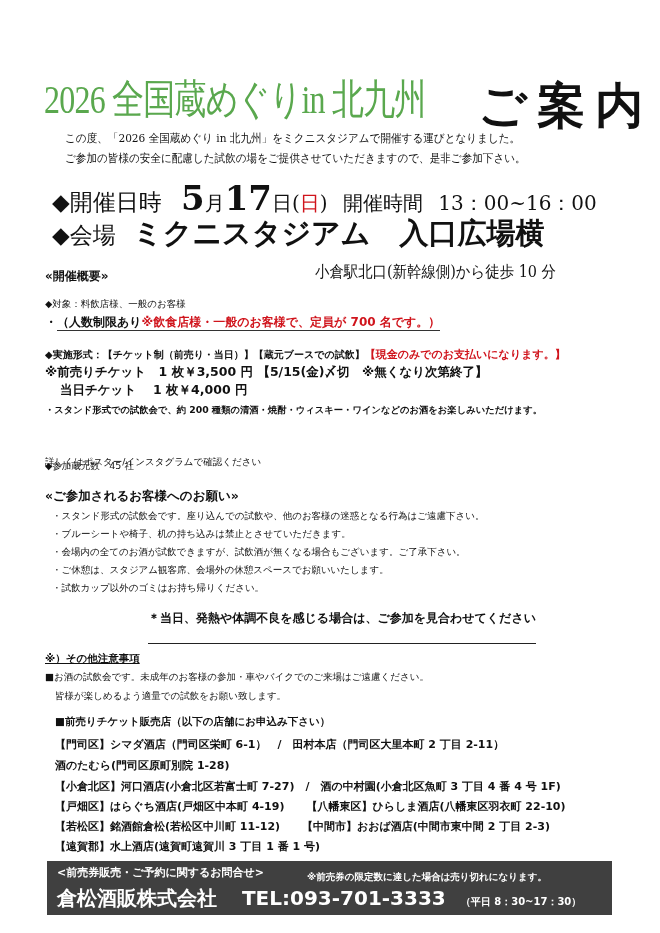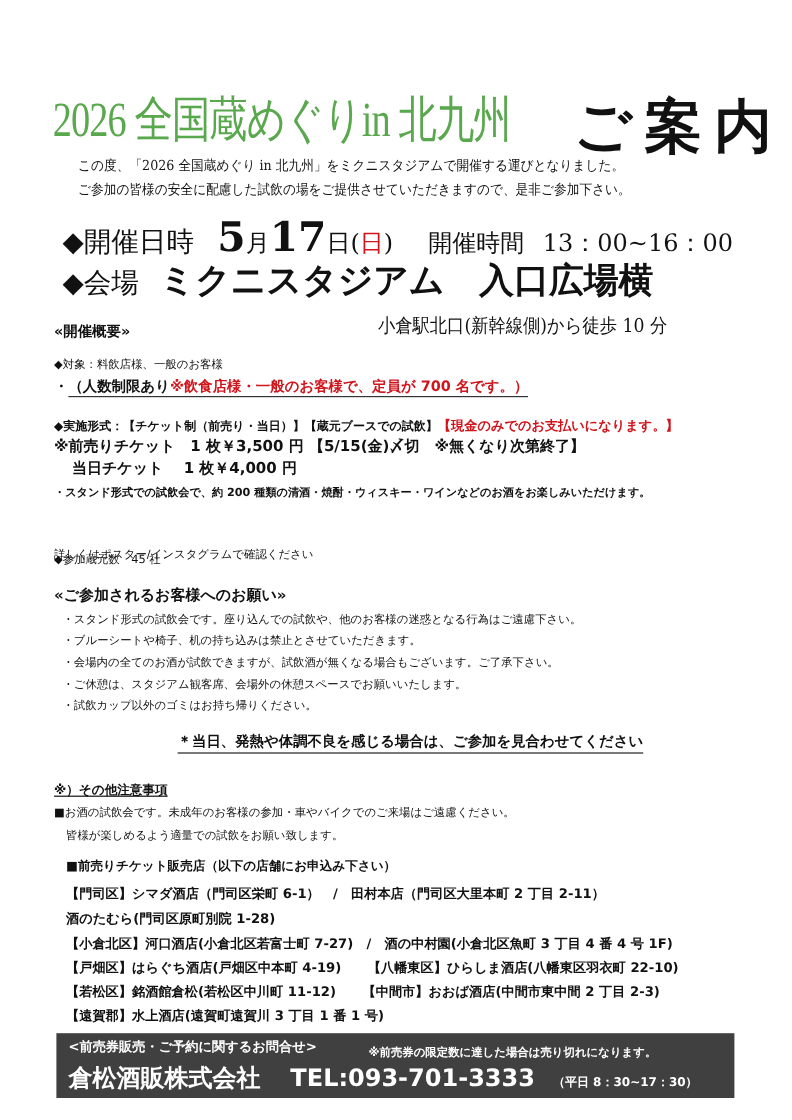--- a/index.html
+++ b/index.html
@@ -14,41 +14,41 @@
   .red{color:#d0141c;}
   .venue-row{left:52px;top:214px;font-size:23px;font-family:"DejaVu Serif","Liberation Serif",serif;}
   .venue-row .bold{font-weight:bold;font-size:29px;}
   .section-head{left:45px;font-size:12px;font-weight:bold;}
   .access{left:315px;top:262px;font-size:16px;font-family:"DejaVu Serif","Liberation Serif",serif;transform:scaleX(0.9);transform-origin:left top;}
   .small{font-size:9.5px;left:45px;}
   .limit{left:45px;top:314px;font-size:12px;font-weight:bold;}
   .limit .u{border-bottom:1.5px solid #333;padding-bottom:1px;}
   .bold12{font-size:12.5px;font-weight:bold;}
   .req{left:52px;font-size:9.5px;}
-  .notice{left:148px;top:610px;font-size:12px;font-weight:bold;border-bottom:1.5px solid #222;padding-bottom:0;}
+  .notice{left:148px;top:610px;font-size:12px;font-weight:bold;border-bottom:1.5px solid #222;padding-bottom:16px;}
   .shop{left:55px;font-size:11px;font-weight:bold;}
   .contact-box{left:47px;top:861px;width:565px;height:54px;background:#404040;color:#fff;}
   .contact-box .l1{position:absolute;left:10px;top:4px;font-size:11px;font-weight:bold;}
   .contact-box .note{position:absolute;left:260px;top:10px;font-size:9.5px;font-weight:bold;}
   .contact-box .l2{position:absolute;left:10px;top:24px;font-size:20px;font-weight:bold;}
   .contact-box .hours{font-size:10px;font-weight:bold;}
 </style>
 </head>
 <body>
 
 <div class="abs title">2026 全国蔵めぐりin 北九州</div>
 <div class="abs title-suffix">ご案内</div>
 
 <div class="abs intro" style="top:131px;">この度、「2026 全国蔵めぐり in 北九州」をミクニスタジアムで開催する運びとなりました。</div>
 <div class="abs intro" style="top:151px;">ご参加の皆様の安全に配慮した試飲の場をご提供させていただきますので、是非ご参加下さい。</div>
 
 <div class="abs date-row">
   <span>◆開催日時</span>
   <span class="big" style="margin-left:12px;">5</span><span class="sm">月</span><span class="big">17</span><span class="sm">日(</span><span class="sm red">日</span><span class="sm">)</span>
-  <span class="sm" style="margin-left:22px;">開催時間</span>
+  <span class="sm" style="margin-left:8px;">開催時間</span>
   <span class="sm" style="margin-left:8px;">13：00~16：00</span>
 </div>
 
 <div class="abs venue-row">
   <span>◆会場</span>
   <span class="bold" style="margin-left:10px;">ミクニスタジアム　入口広場横</span>
 </div>
 
 <div class="abs section-head" style="top:268px;">«開催概要»</div>
 <div class="abs access">小倉駅北口(新幹線側)から徒歩 10 分</div>

